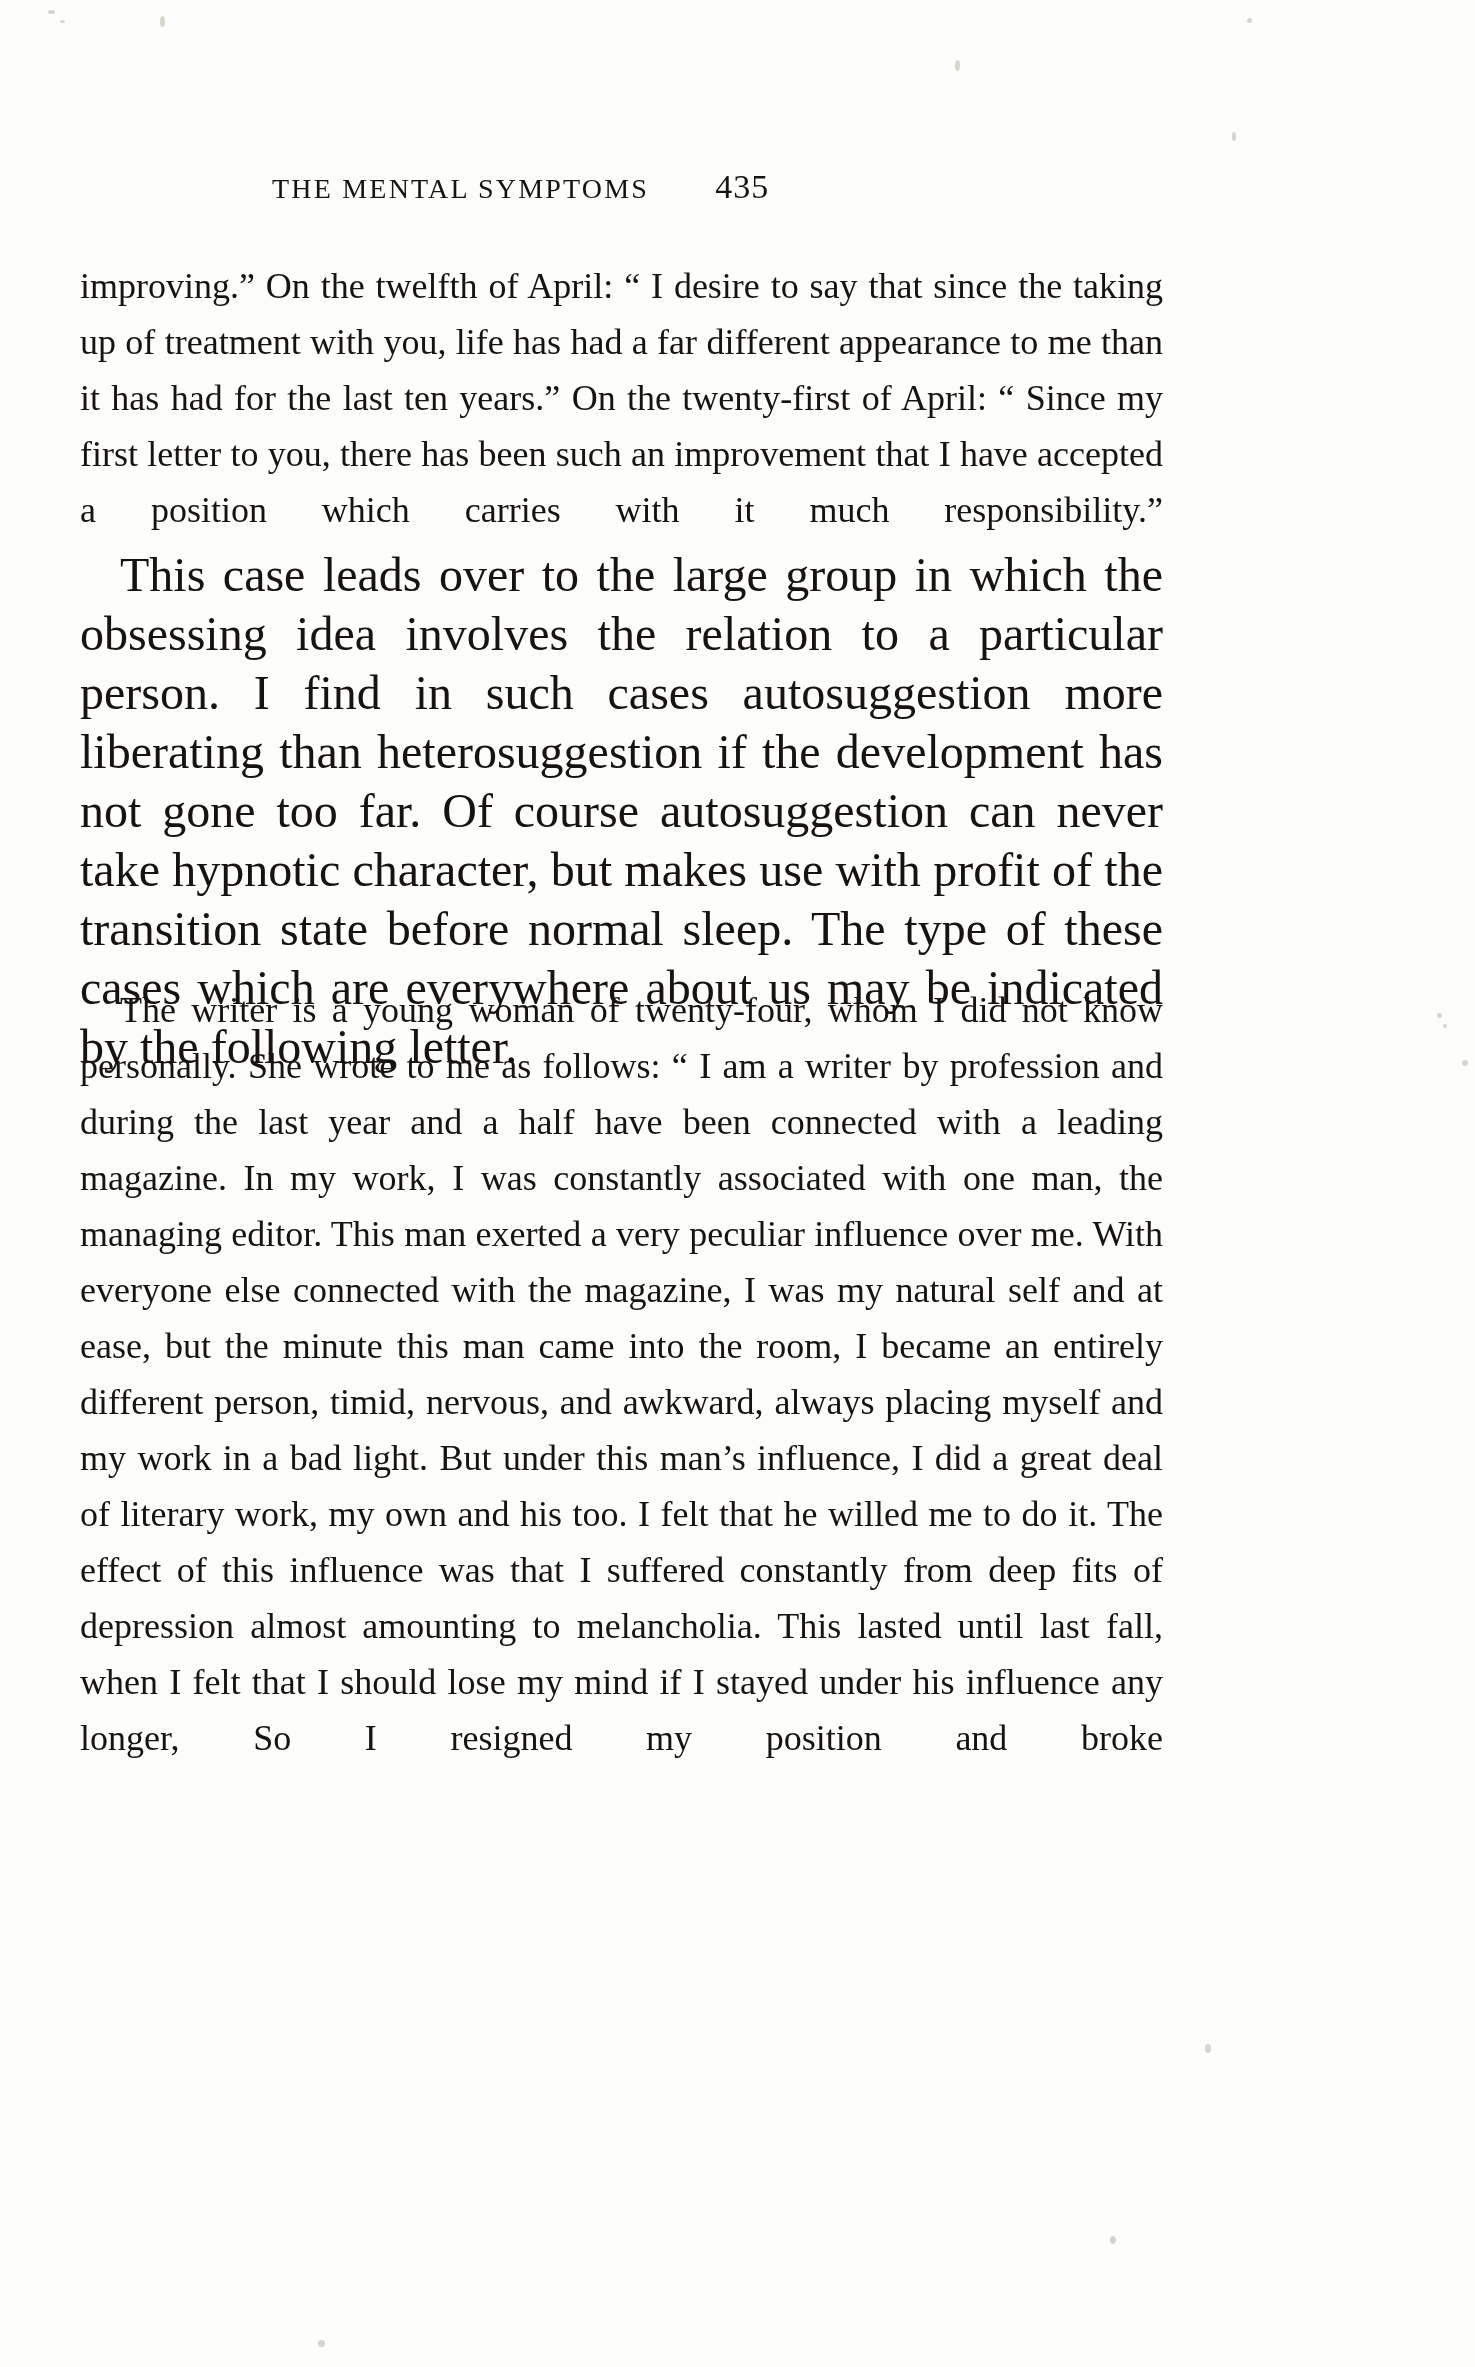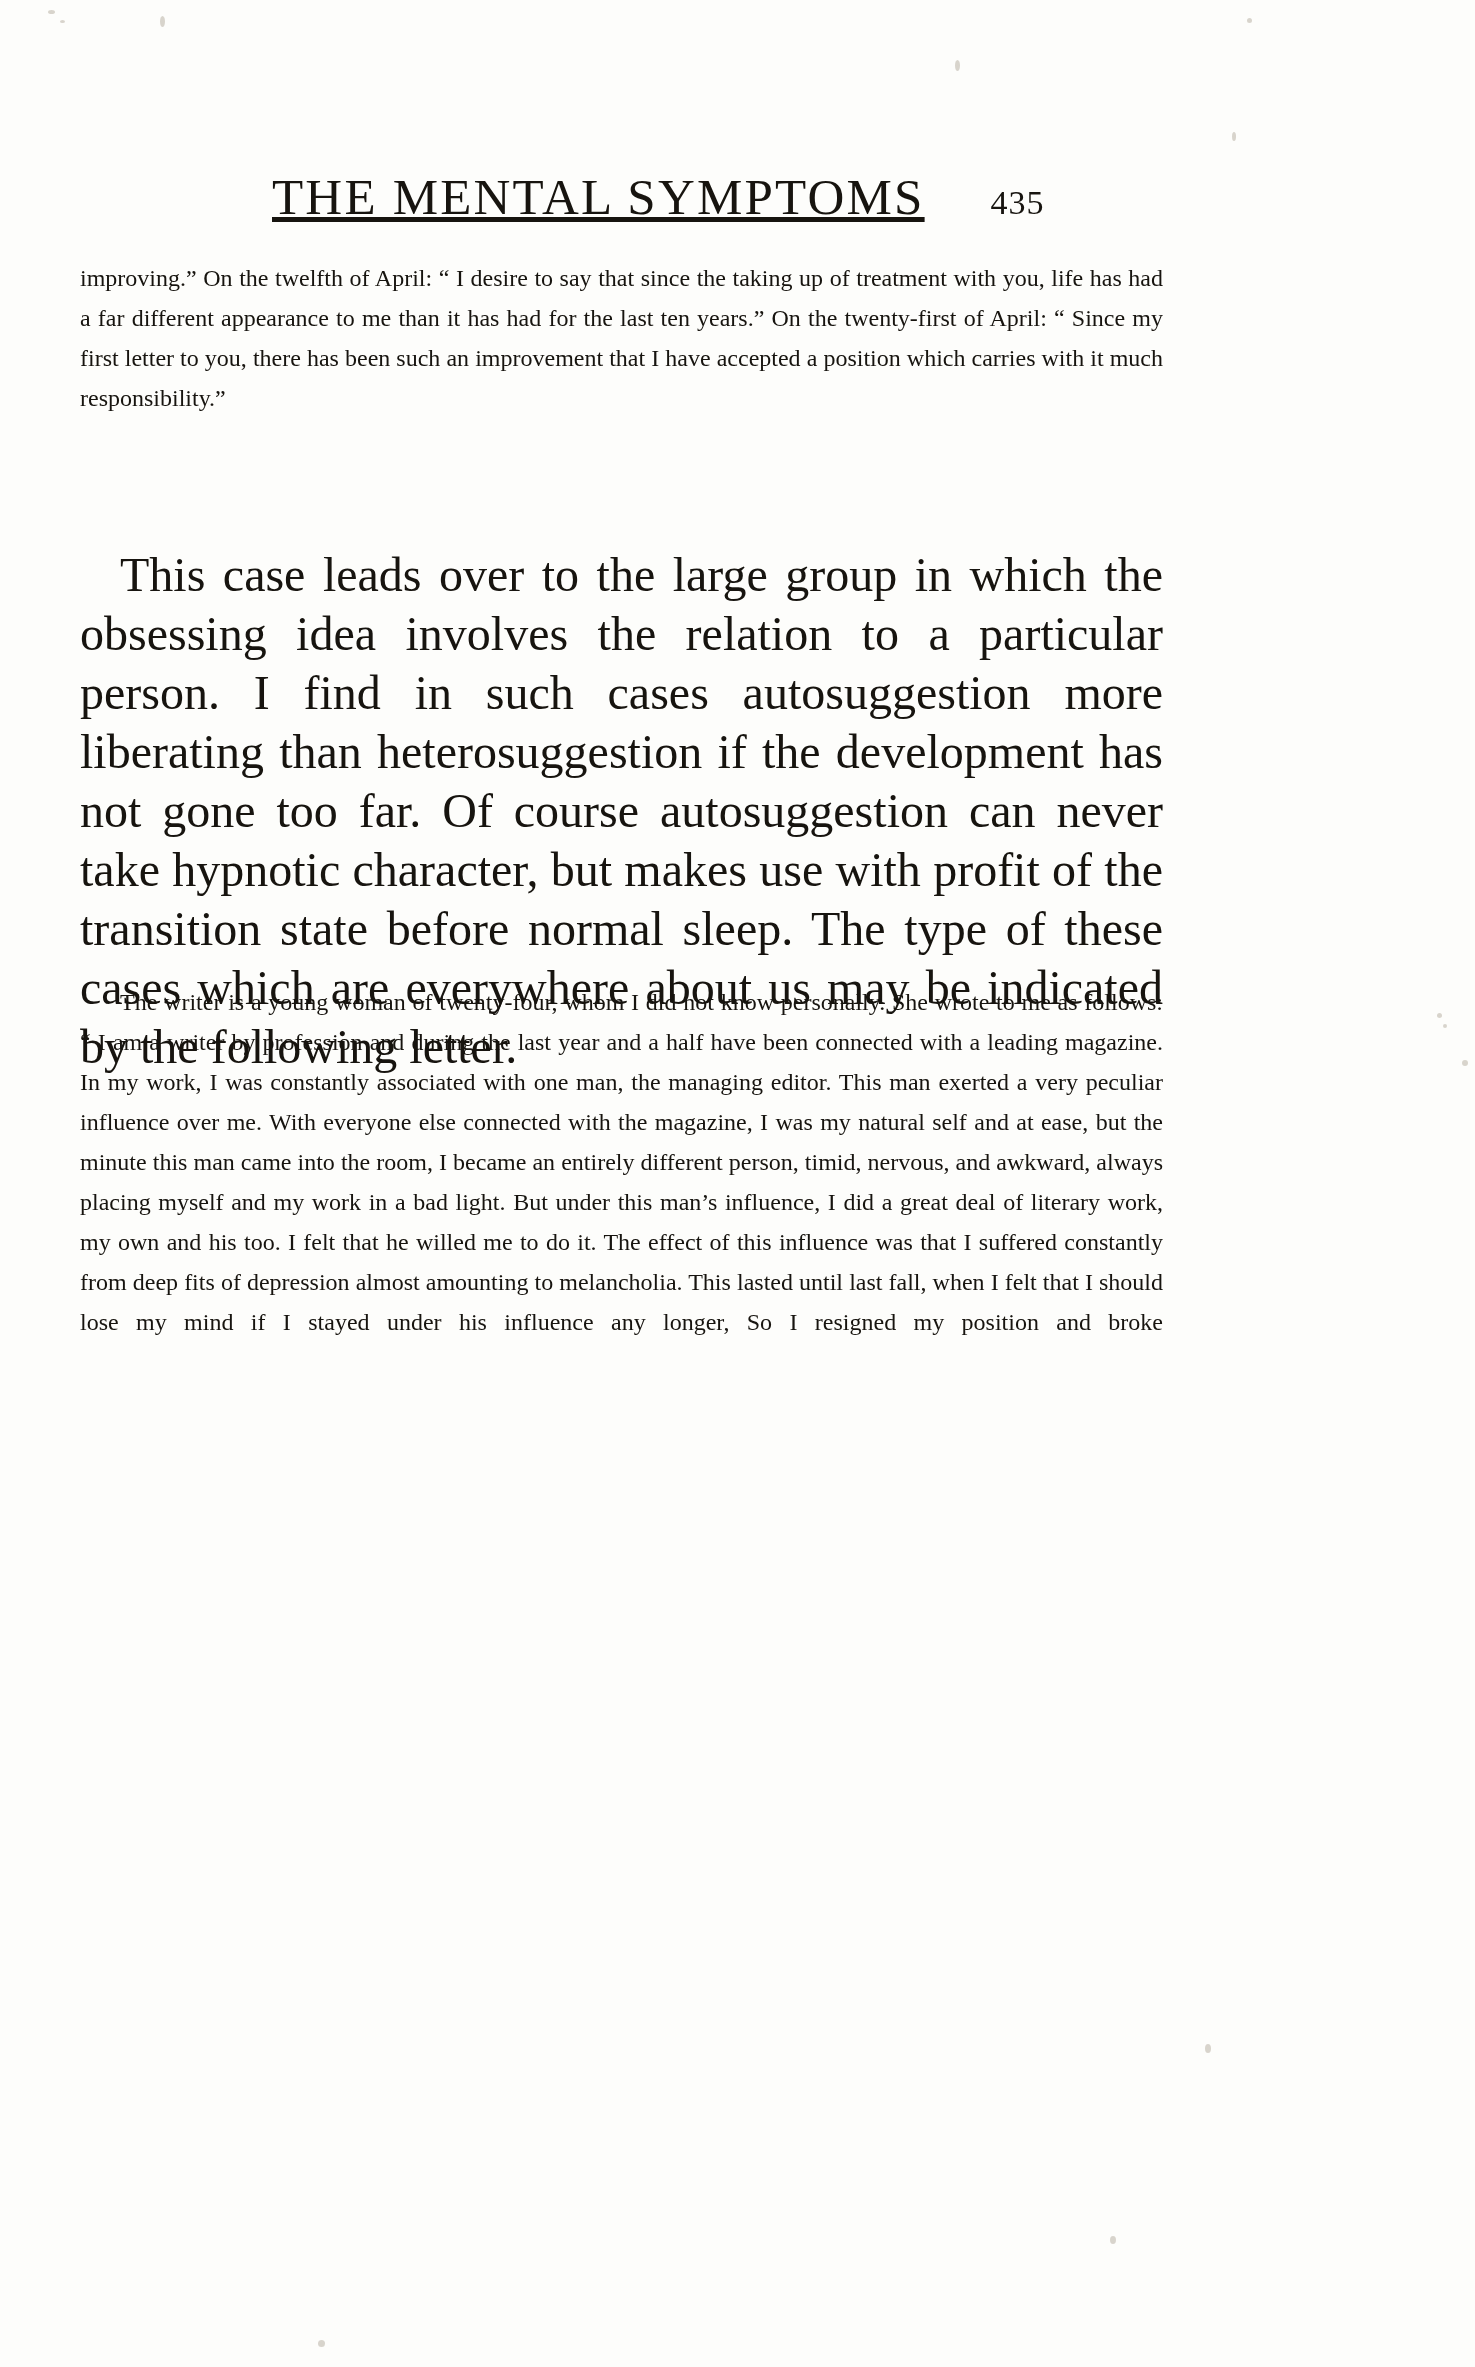--- a/index.html
+++ b/index.html
@@ -42,47 +42,46 @@
 
   .running-head {
     position: absolute;
     left: 272px;
     top: 168px;
     width: 900px;
     display: flex;
     align-items: baseline;
   }
   .running-head .title {
-    font-size: 51px;
+    font-size: 28px;
     letter-spacing: 2.2px;
     font-variant: small-caps;
     white-space: nowrap;
-    text-decoration: underline;
   }
   .running-head .folio {
     font-size: 34px;
     margin-left: 66px;
     letter-spacing: 1px;
   }
 
   .body-block {
     position: absolute;
     left: 80px;
     width: 1083px;
     text-align: justify;
     text-justify: inter-word;
   }
 
   p {
     margin: 0;
   }
 
   .p-small {
-    font-size: 24px;
-    line-height: 40px;
+    font-size: 36px;
+    line-height: 56px;
     text-align: justify;
   }
   .p-large {
     font-size: 48px;
     line-height: 59px;
     text-align: justify;
   }
 
   .indent {
     text-indent: 40px;

